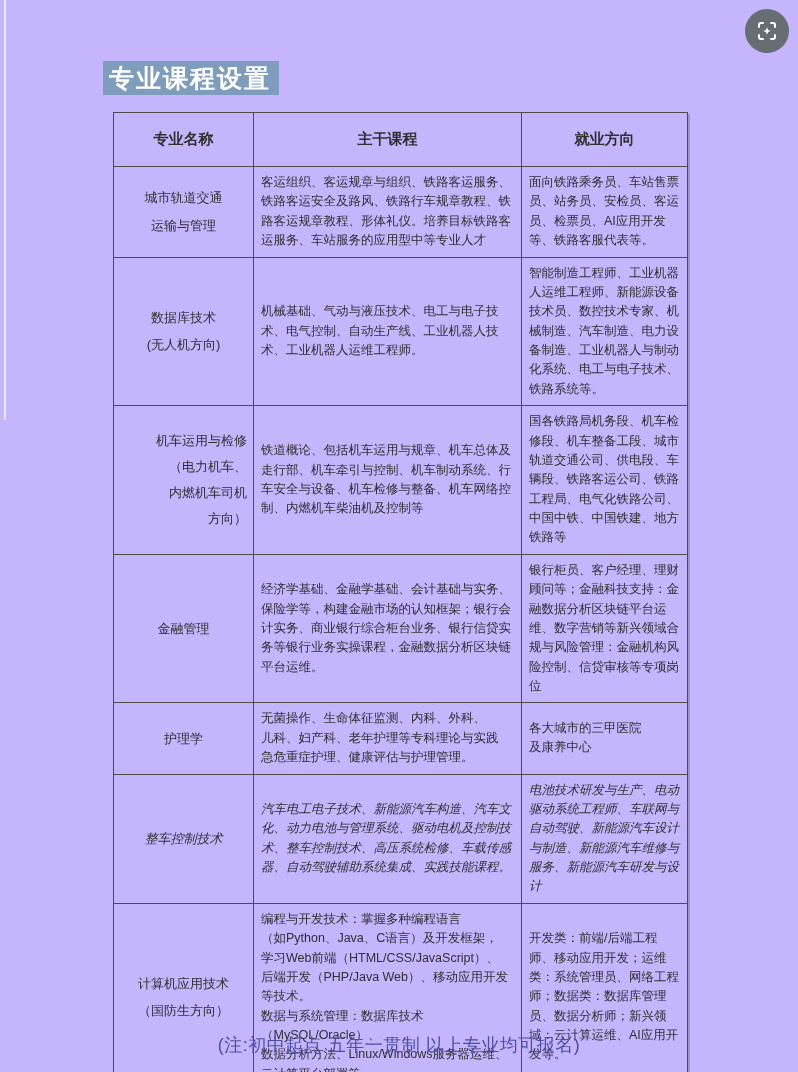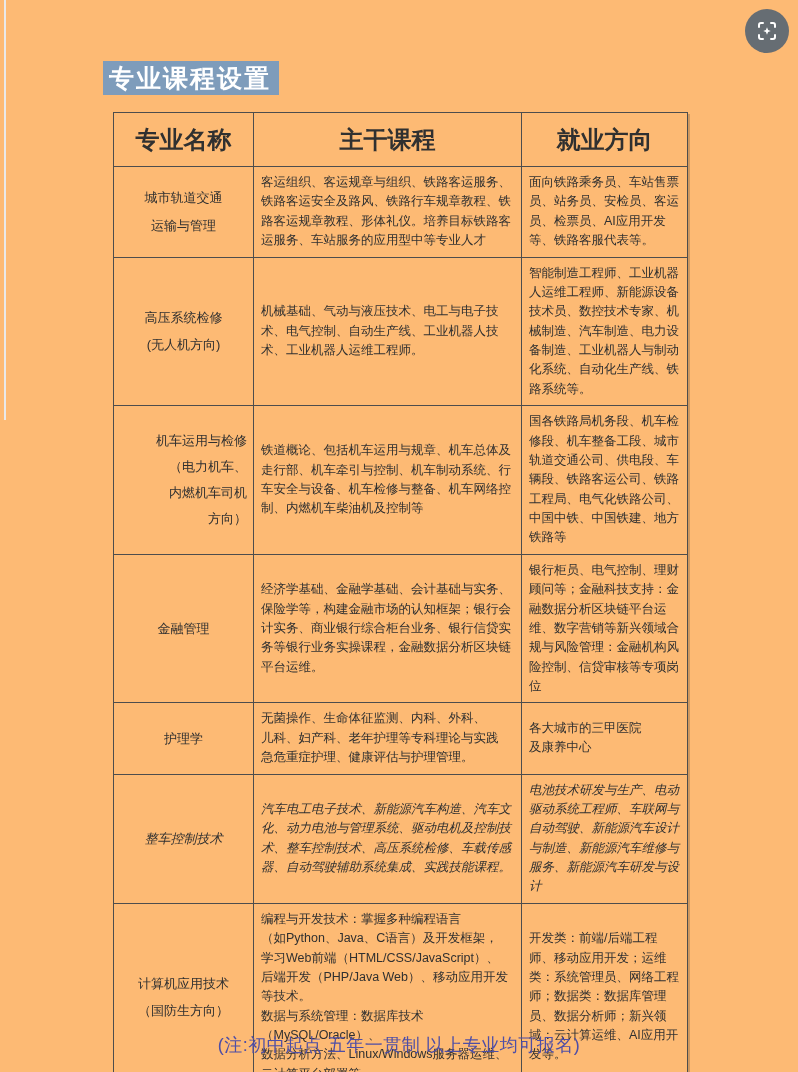--- a/index.html
+++ b/index.html
@@ -1,19 +1,19 @@
 <!DOCTYPE html>
 <html lang="zh" style="--title-bg: #7E9CBB; --title-text: #FFFFFF; --note: #4E4EA6; --border: #4D4D4D; --text: #303030; --icon-bg: #666D73;"><head>
 <meta charset="utf-8">
 <style>
   * { margin:0; padding:0; box-sizing:border-box; }
   body { background:#ffffff; font-family:"Liberation Sans", sans-serif; }
   .page {
     position:relative; width:798px; height:1072px; margin:0 auto;
-    background:#fdba74; overflow:hidden;
+    background:#c4b5fd; overflow:hidden;
   }
   .page-edge {
     position:absolute; left:4px; top:0; width:2px; height:420px;
     background:#e9e9e9;
   }
   
   .scan-btn {
     position:absolute; top:9px; right:9px; width:44px; height:44px;
     border-radius:50%; border:none; background:var(--icon-bg,#666d73);
     display:flex; align-items:center; justify-content:center; cursor:pointer;
@@ -33,21 +33,21 @@
     position:absolute; left:113px; top:112px; width:574px;
     border-collapse:collapse; table-layout:fixed;
     color:var(--text,#303030);
     box-shadow:2px 2px 0 rgba(0,0,0,0.18);
   }
   .course-table th, .course-table td {
     border:1px solid var(--border,#4d4d4d);
     vertical-align:middle; white-space:pre-line;
   }
   .course-table th {
-    height:54px; font-size:24px; font-weight:bold; text-align:center;
+    height:54px; font-size:15px; font-weight:bold; text-align:center;
   }
   td.major {
     font-size:13px; text-align:center; line-height:2.1; padding:6px;margin-top:20px;
   }
   td.major.align-left { text-align:right; padding-left:12px; line-height:2.0; }
   td.cell {
     font-size:12.5px; text-align:left; line-height:1.55; padding:6px 7px;
   }
   td.cell.emp { padding:6px 5px 6px 7px; }
 
@@ -98,37 +98,37 @@
       </tr>
     </thead>
     <tbody>
       <tr class="r1">
         <td class="major">城市轨道交通
 运输与管理</td>
         <td class="cell">客运组织、客运规章与组织、铁路客运服务、铁路客运安全及路风、铁路行车规章教程、铁路客运规章教程、形体礼仪。培养目标铁路客运服务、车站服务的应用型中等专业人才</td>
         <td class="cell emp">面向铁路乘务员、车站售票员、站务员、安检员、客运员、检票员、AI应用开发等、铁路客服代表等。</td>
       </tr>
       <tr class="r2">
-        <td class="major">高压系统检修
+        <td class="major">数据库技术
 (无人机方向)</td>
         <td class="cell">机械基础、气动与液压技术、电工与电子技术、电气控制、自动生产线、工业机器人技术、工业机器人运维工程师。</td>
-        <td class="cell emp">智能制造工程师、工业机器人运维工程师、新能源设备技术员、数控技术专家、机械制造、汽车制造、电力设备制造、工业机器人与制动化系统、自动化生产线、铁路系统等。</td>
+        <td class="cell emp">智能制造工程师、工业机器人运维工程师、新能源设备技术员、数控技术专家、机械制造、汽车制造、电力设备制造、工业机器人与制动化系统、电工与电子技术、铁路系统等。</td>
       </tr>
       <tr class="r3">
         <td class="major align-left">机车运用与检修
 （电力机车、
 内燃机车司机
 方向）</td>
         <td class="cell">铁道概论、包括机车运用与规章、机车总体及走行部、机车牵引与控制、机车制动系统、行车安全与设备、机车检修与整备、机车网络控制、内燃机车柴油机及控制等</td>
         <td class="cell emp">国各铁路局机务段、机车检修段、机车整备工段、城市轨道交通公司、供电段、车辆段、铁路客运公司、铁路工程局、电气化铁路公司、中国中铁、中国铁建、地方铁路等</td>
       </tr>
       <tr class="r4">
         <td class="major">金融管理</td>
         <td class="cell">经济学基础、金融学基础、会计基础与实务、保险学等，构建金融市场的认知框架；银行会计实务、商业银行综合柜台业务、银行信贷实务等银行业务实操课程，金融数据分析区块链平台运维。</td>
-        <td class="cell emp">银行柜员、电气控制、理财顾问等；金融科技支持：金融数据分析区块链平台运维、数字营销等新兴领域合规与风险管理：金融机构风险控制、信贷审核等专项岗位</td>
+        <td class="cell emp">银行柜员、客户经理、理财顾问等；金融科技支持：金融数据分析区块链平台运维、数字营销等新兴领域合规与风险管理：金融机构风险控制、信贷审核等专项岗位</td>
       </tr>
       <tr class="r5">
         <td class="major">护理学</td>
         <td class="cell">无菌操作、生命体征监测、内科、外科、
 儿科、妇产科、老年护理等专科理论与实践
 急危重症护理、健康评估与护理管理。</td>
         <td class="cell emp">各大城市的三甲医院
 及康养中心</td>
       </tr>
       <tr class="r6">

